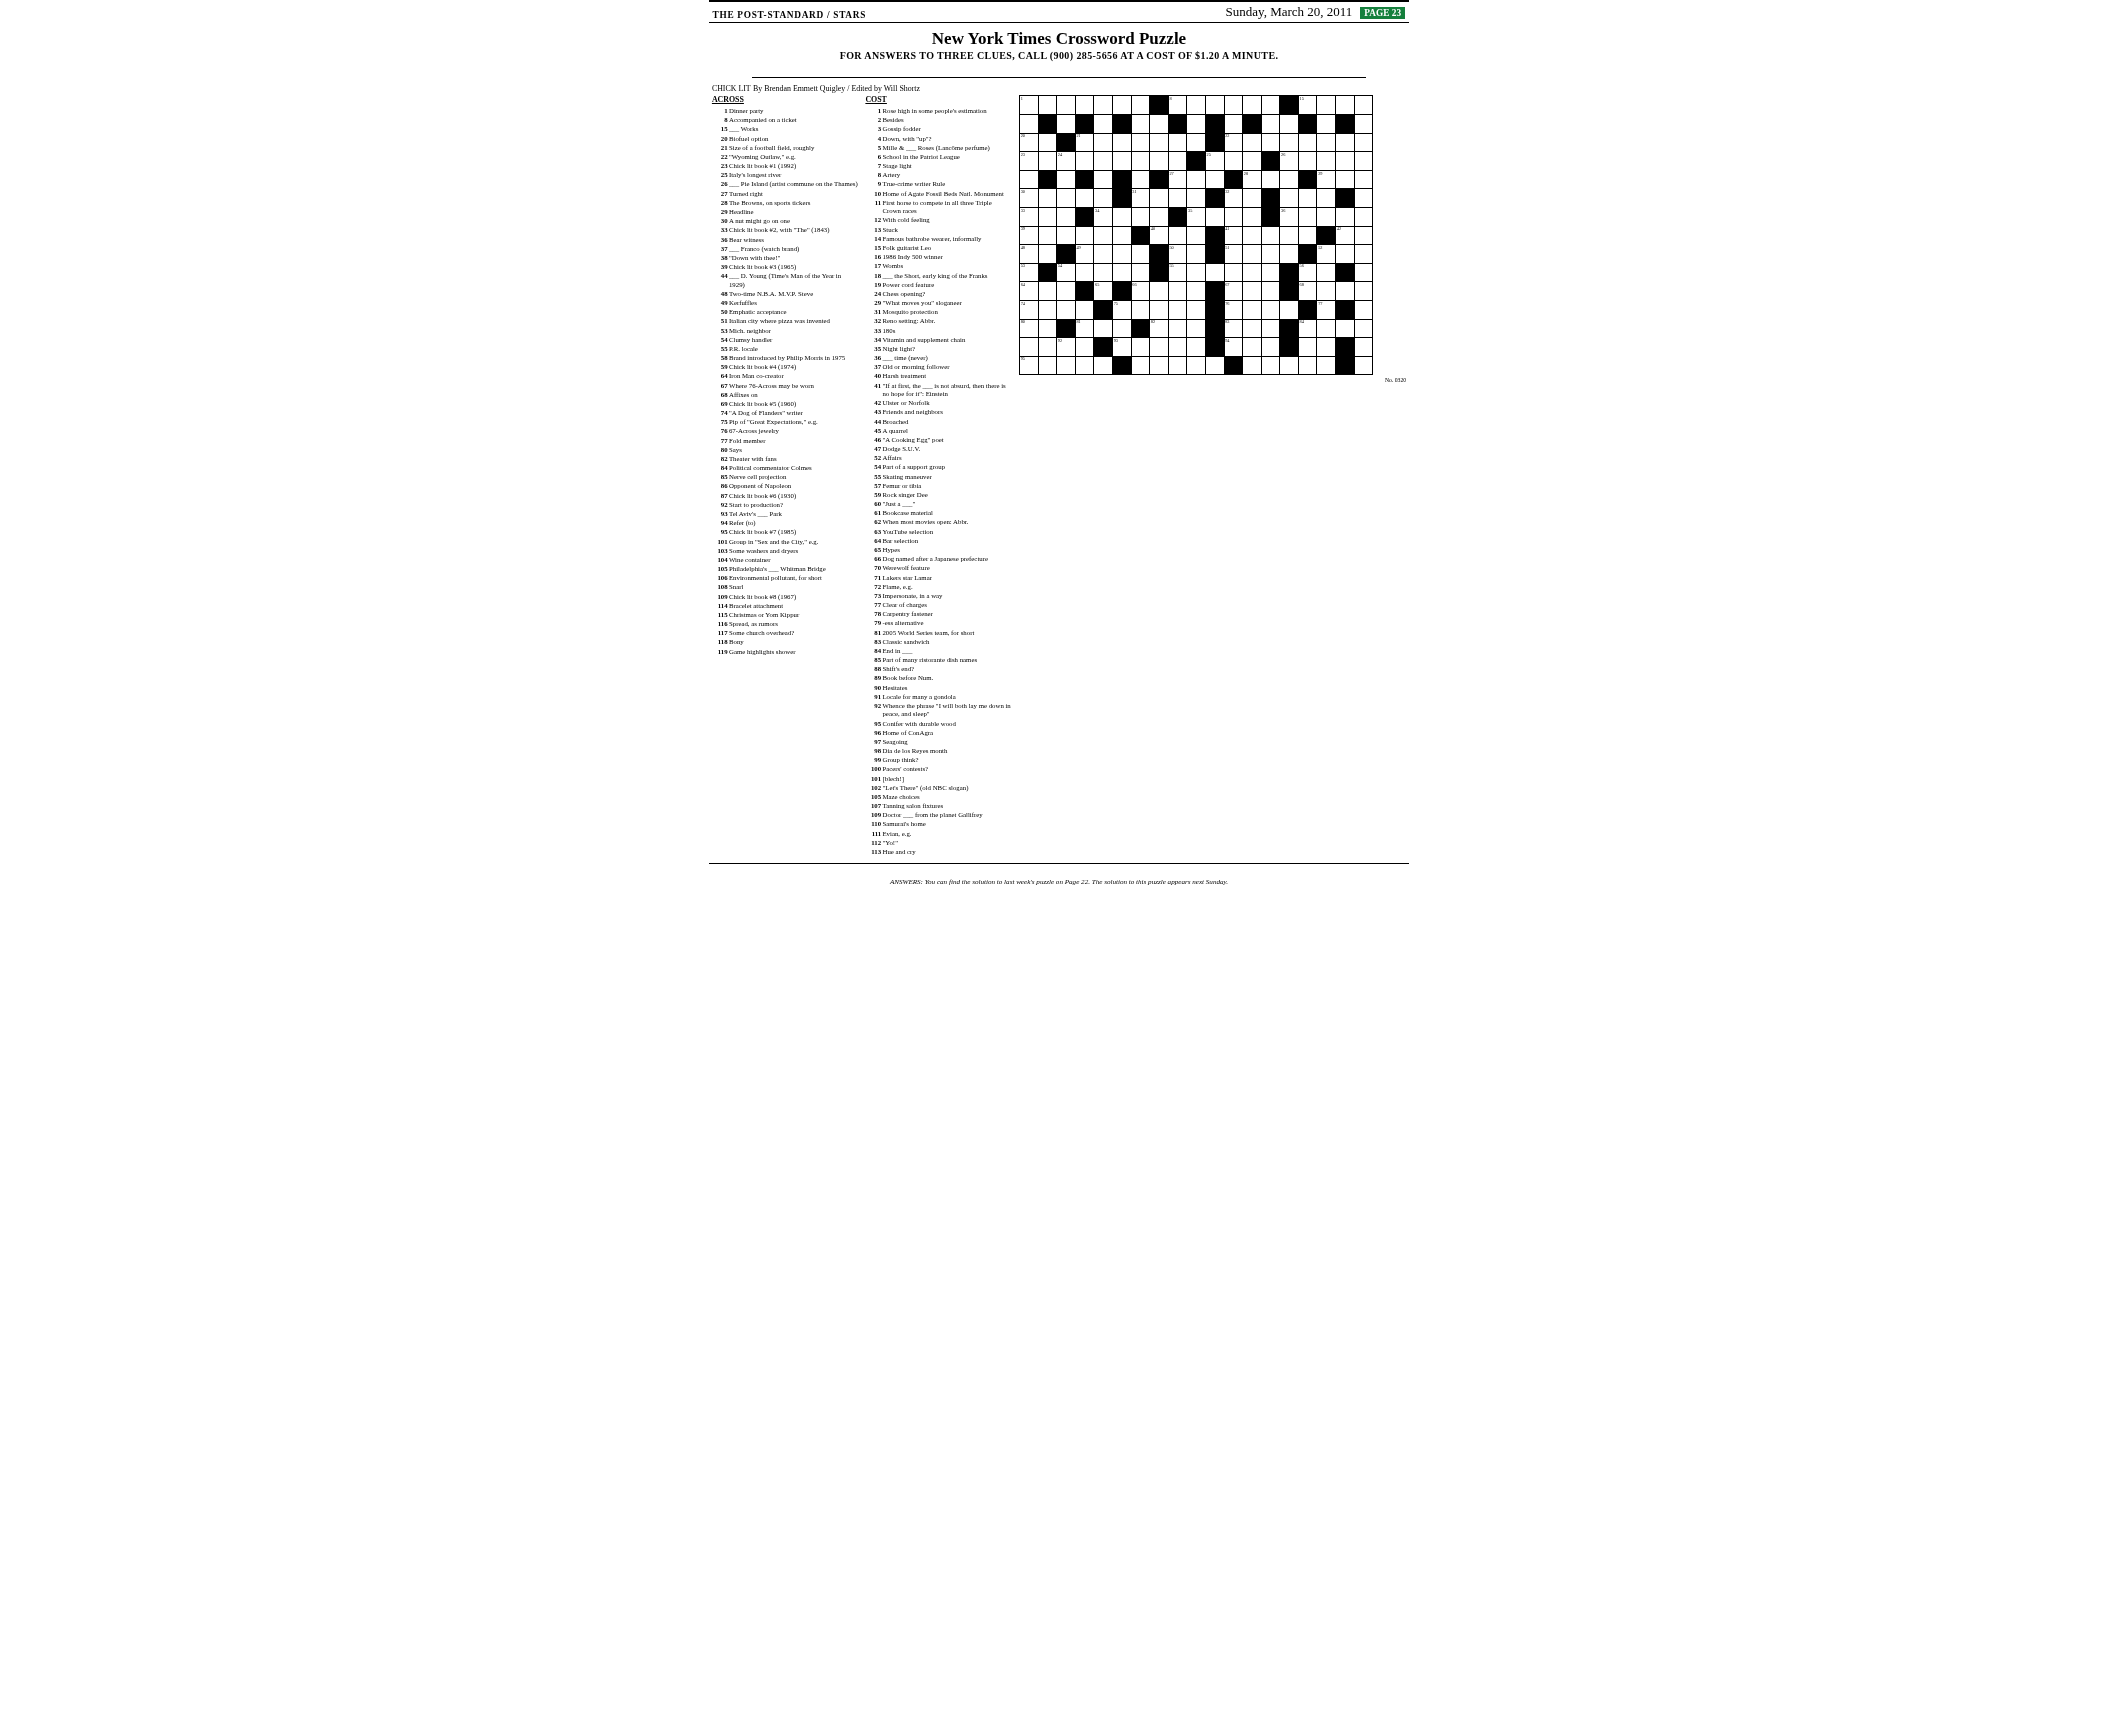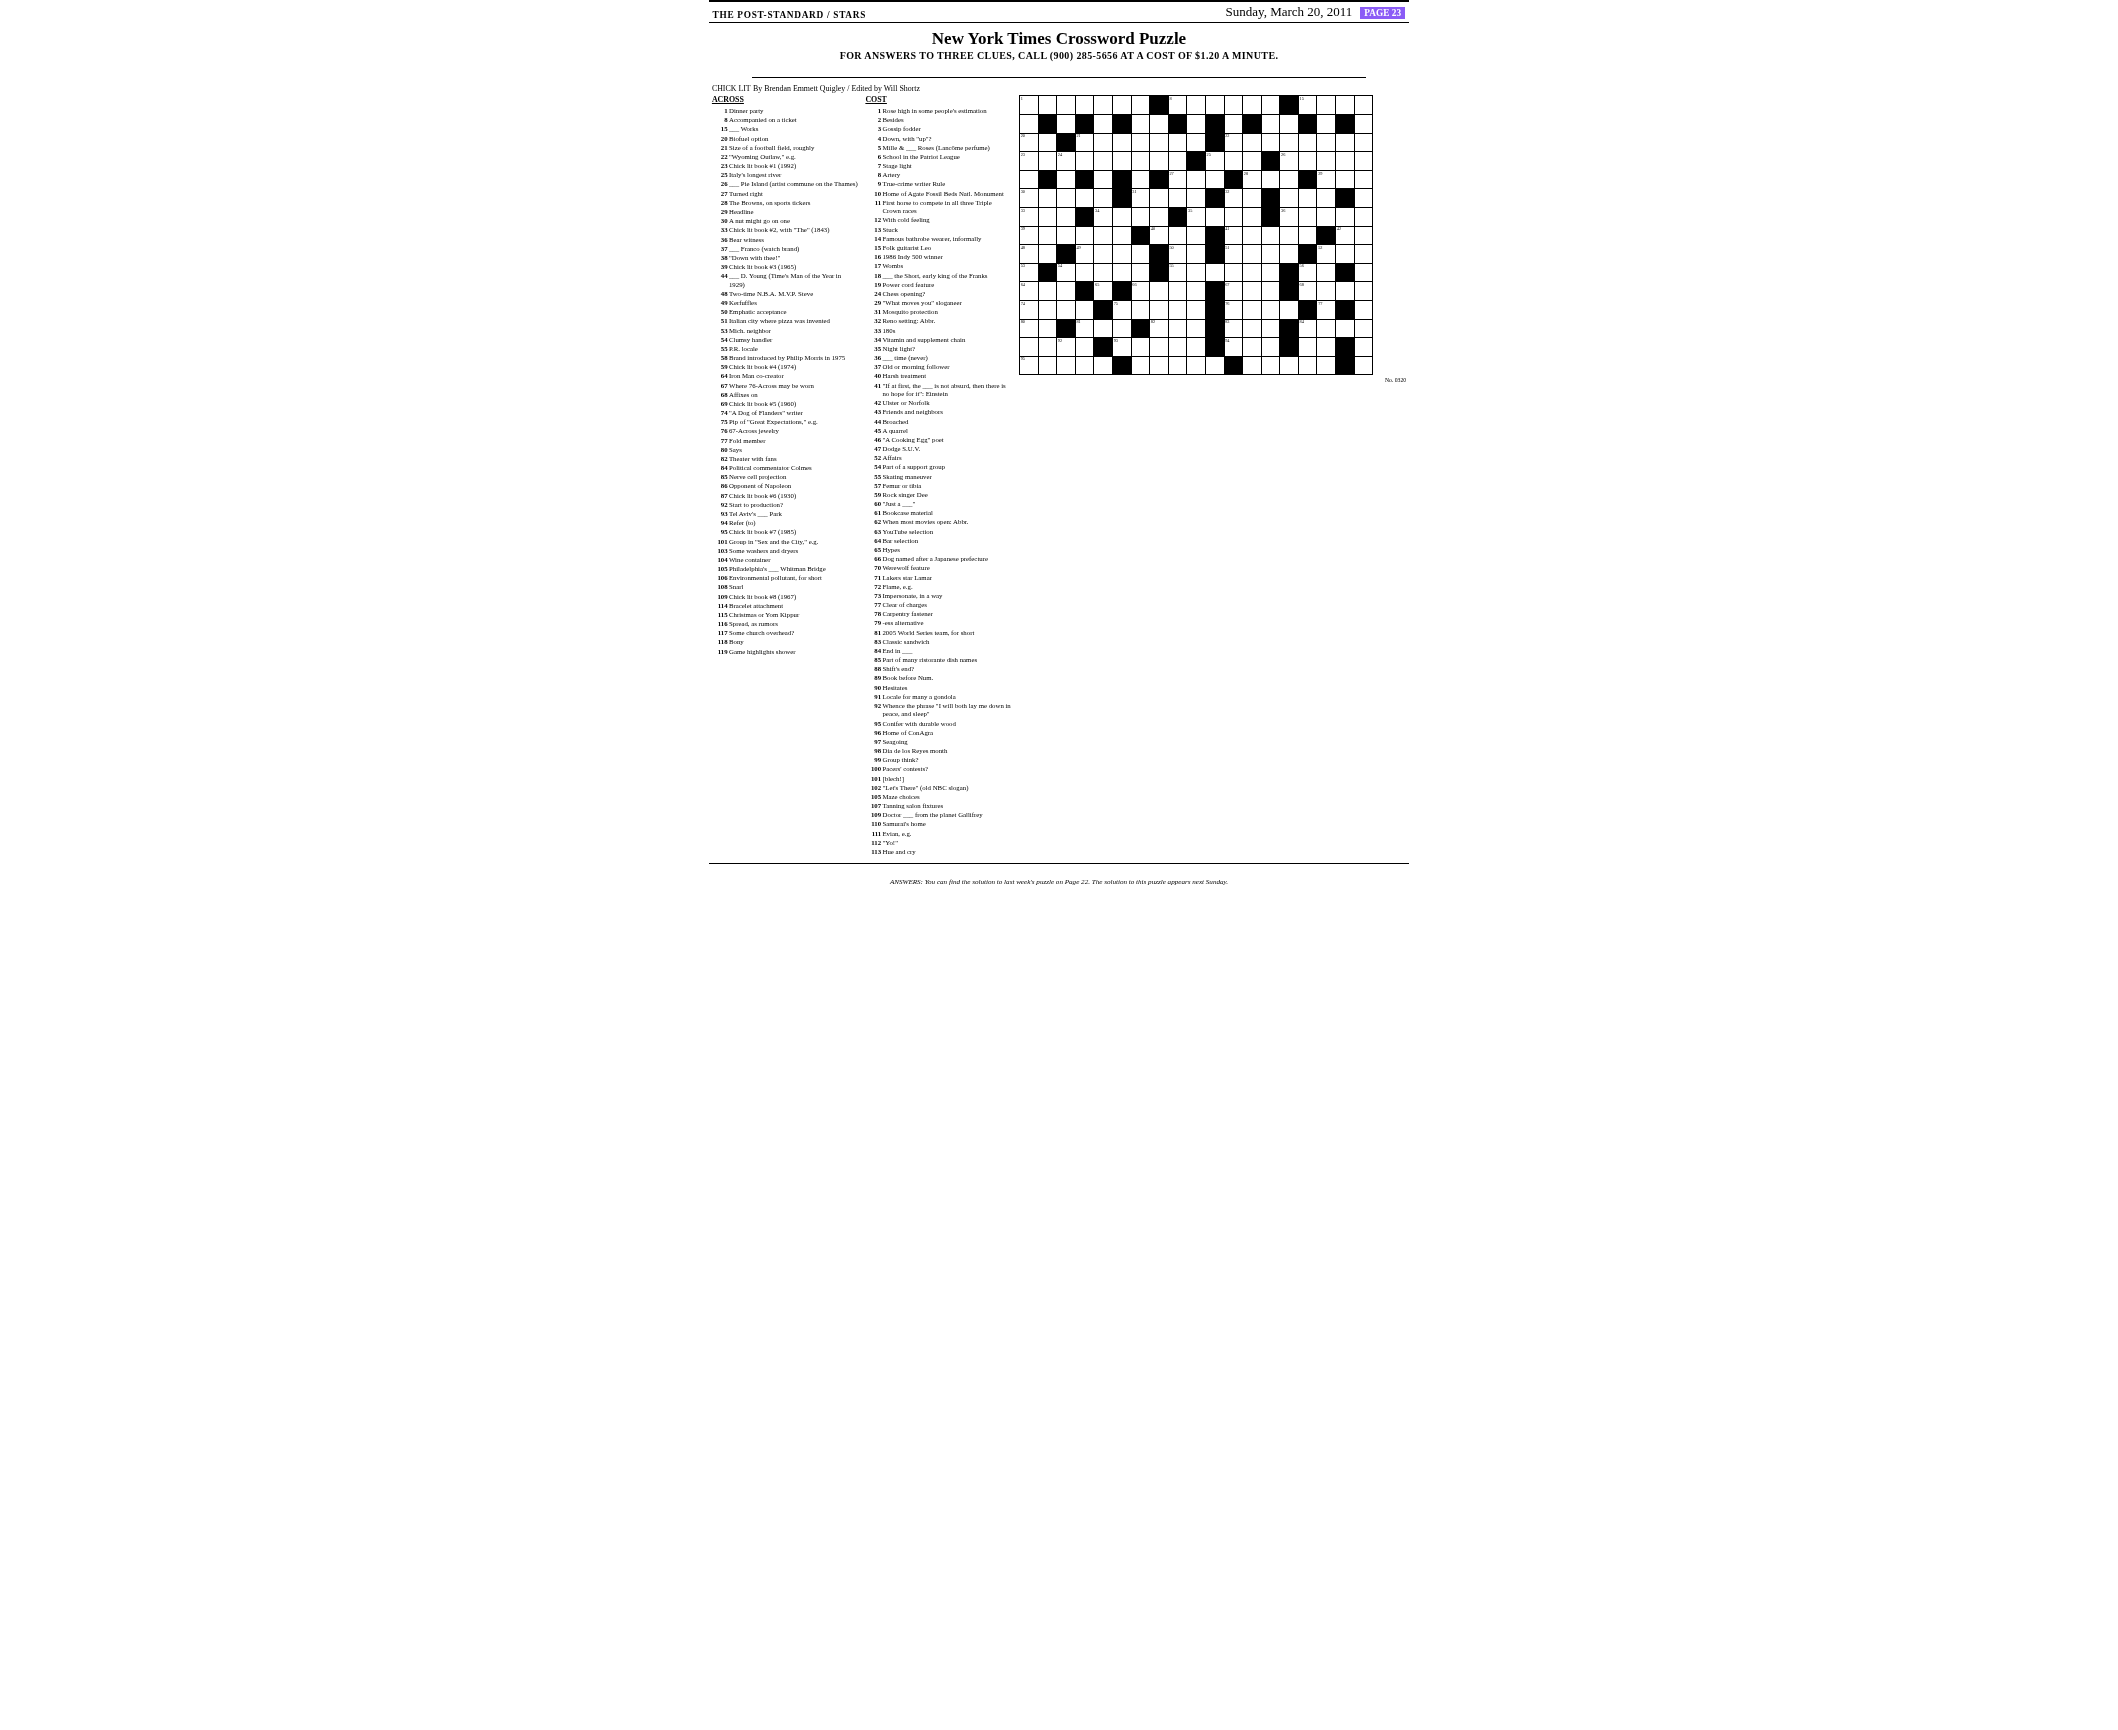--- a/index.html
+++ b/index.html
@@ -22,21 +22,21 @@
     }
     .header-left {
       font-weight: bold;
       font-size: 9.3px;
       letter-spacing: 0.7px;
     }
     .header-right {
       font-size: 13px;
     }
     .page-num {
-      background: #8b5cf6;
+      background: #15803d;
       color: #fff;
       font-weight: bold;
       padding: 1.4px 4.3px;
       font-size: 9.3px;
       margin-left: 5.7px;
     }
     .puzzle-title {
       text-align: center;
       font-size: 17px;
       font-weight: bold;

